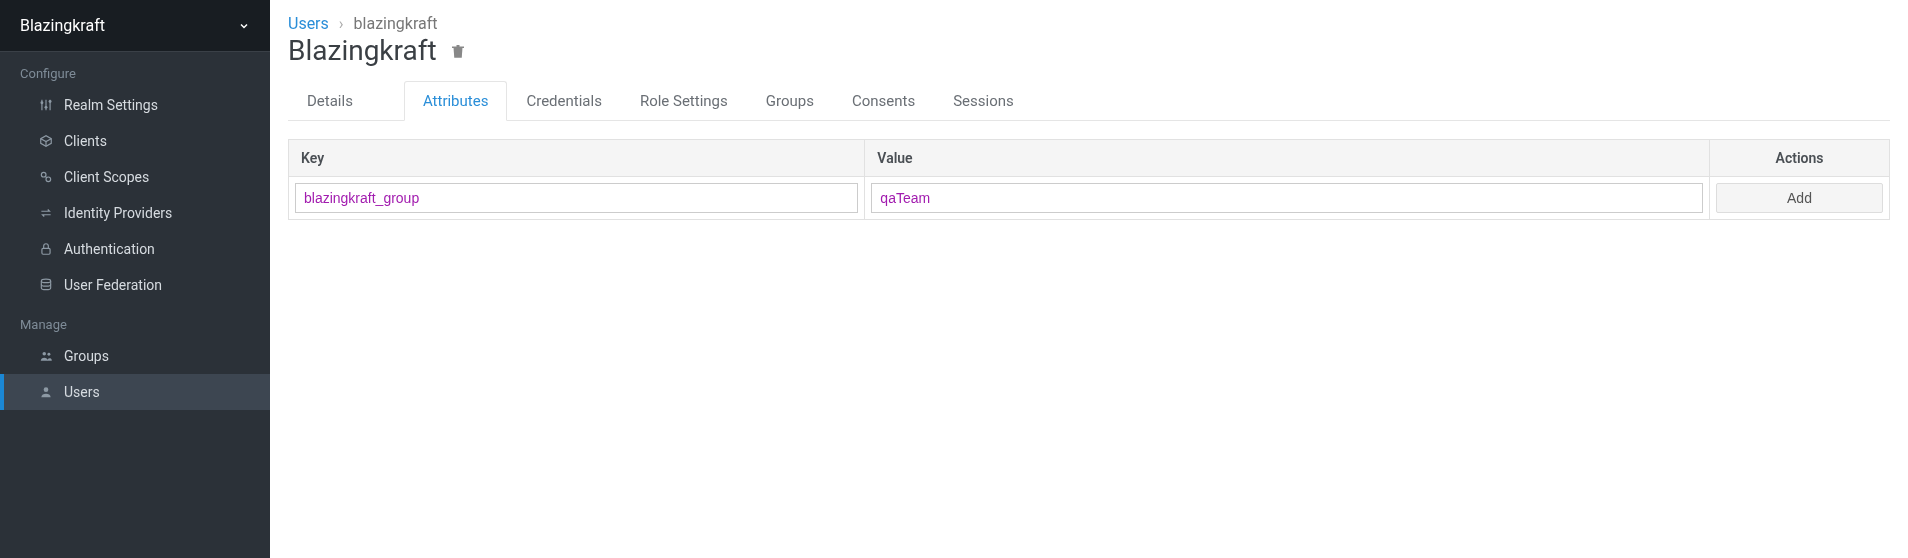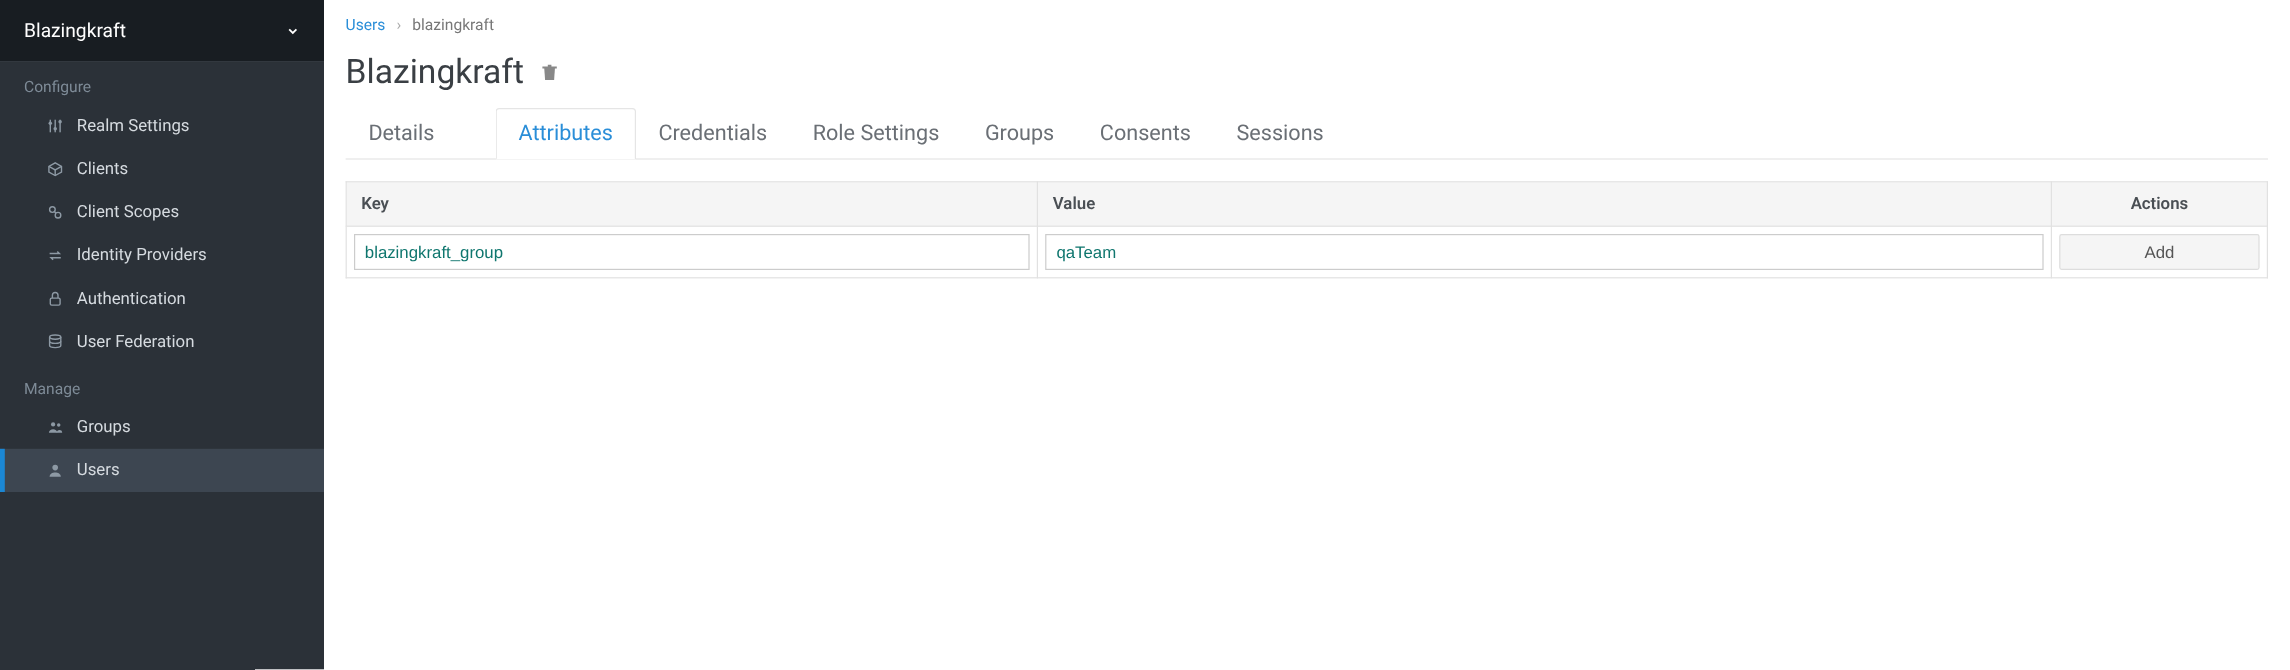--- a/index.html
+++ b/index.html
@@ -65,23 +65,23 @@
   .nav-item { padding-left: 64px; }
 
   
   .main {
     flex: 1;
     padding: 14px 18px 30px 18px;
     overflow: auto;
     background: #fff;
   }
   .breadcrumb {
-    font-size: 13px;
+    font-size: 16px;
     color: #777;
-    margin-bottom: 14px;
+    margin-bottom: 1px;
   }
   .breadcrumb a { color: #2a8ed8; text-decoration: none; cursor: pointer; }
   .breadcrumb .sep { margin: 0 6px; color: #aaa; }
 
   .page-title-row {
     display: flex;
     align-items: center;
     gap: 12px;
     margin-bottom: 14px;
   }
@@ -98,21 +98,21 @@
   
   .tabs {
     display: flex;
     border-bottom: 1px solid #e5e5e5;
     margin-bottom: 18px;
   }
   .tab {
     padding: 10px 18px;
     color: #6a6f75;
     cursor: pointer;
-    font-size: 18px;
+    font-size: 15px;
     border: 1px solid transparent;
     border-bottom: none;
     margin-bottom: -1px;
   }
   .tab.active {
     color: #2a8ed8;
     border: 1px solid #e5e5e5;
     border-bottom: 1px solid #fff;
     border-radius: 3px 3px 0 0;
     background: #fff;
@@ -140,21 +140,21 @@
     vertical-align: middle;
   }
   .attr-table .col-key { width: 36%; margin-top: 33px; }
   .attr-table .col-value { width: auto; }
   .attr-table .col-actions { width: 180px; text-align: center; }
   .attr-table input[type="text"] {
     width: 100%;
     padding: 6px 8px;
     border: 1px solid #ccc;
     font-size: 14px;
-    color: #0f766e;
+    color: #a21caf;
   }
   .add-btn {
     width: 100%;
     background: #f5f5f5;
     border: 1px solid #ddd;
     padding: 6px 0;
     cursor: pointer;
     font-size: 14px;
     color: #555;
     border-radius: 2px;

